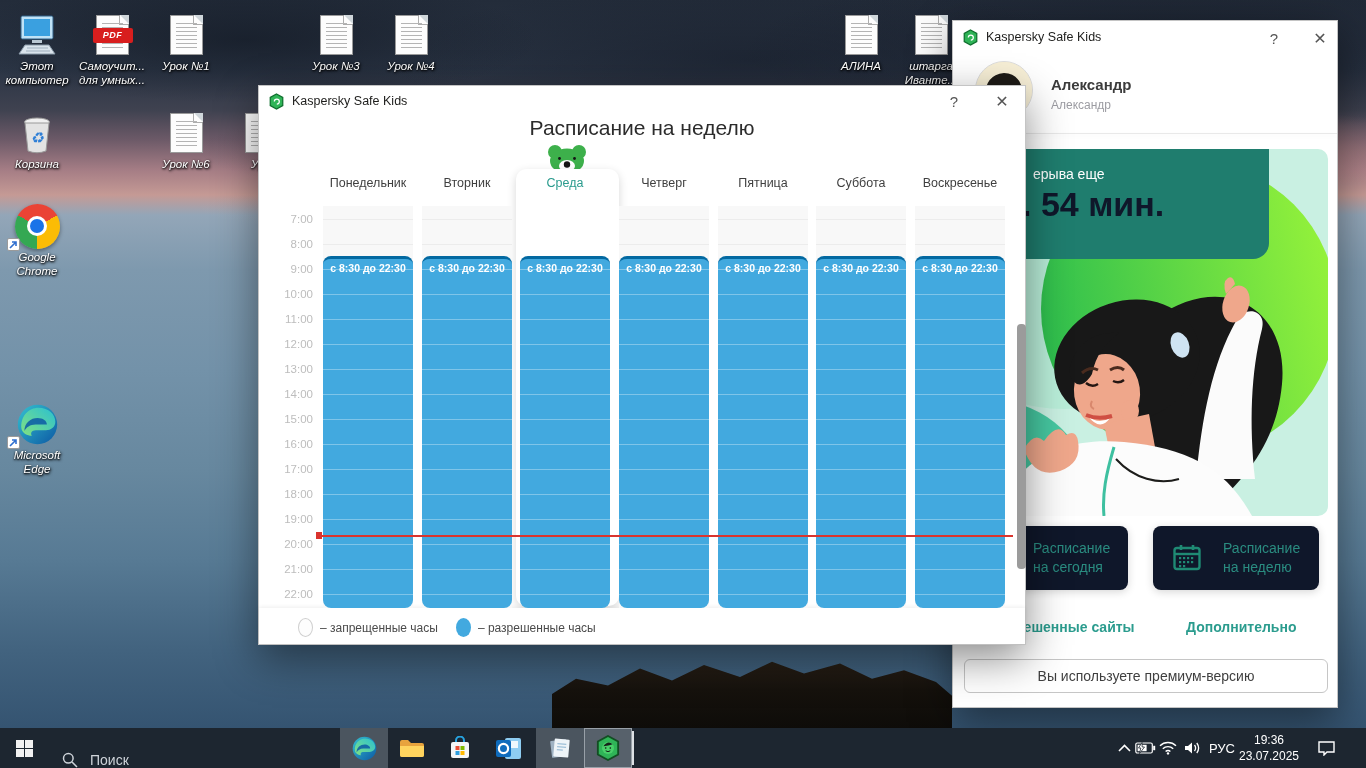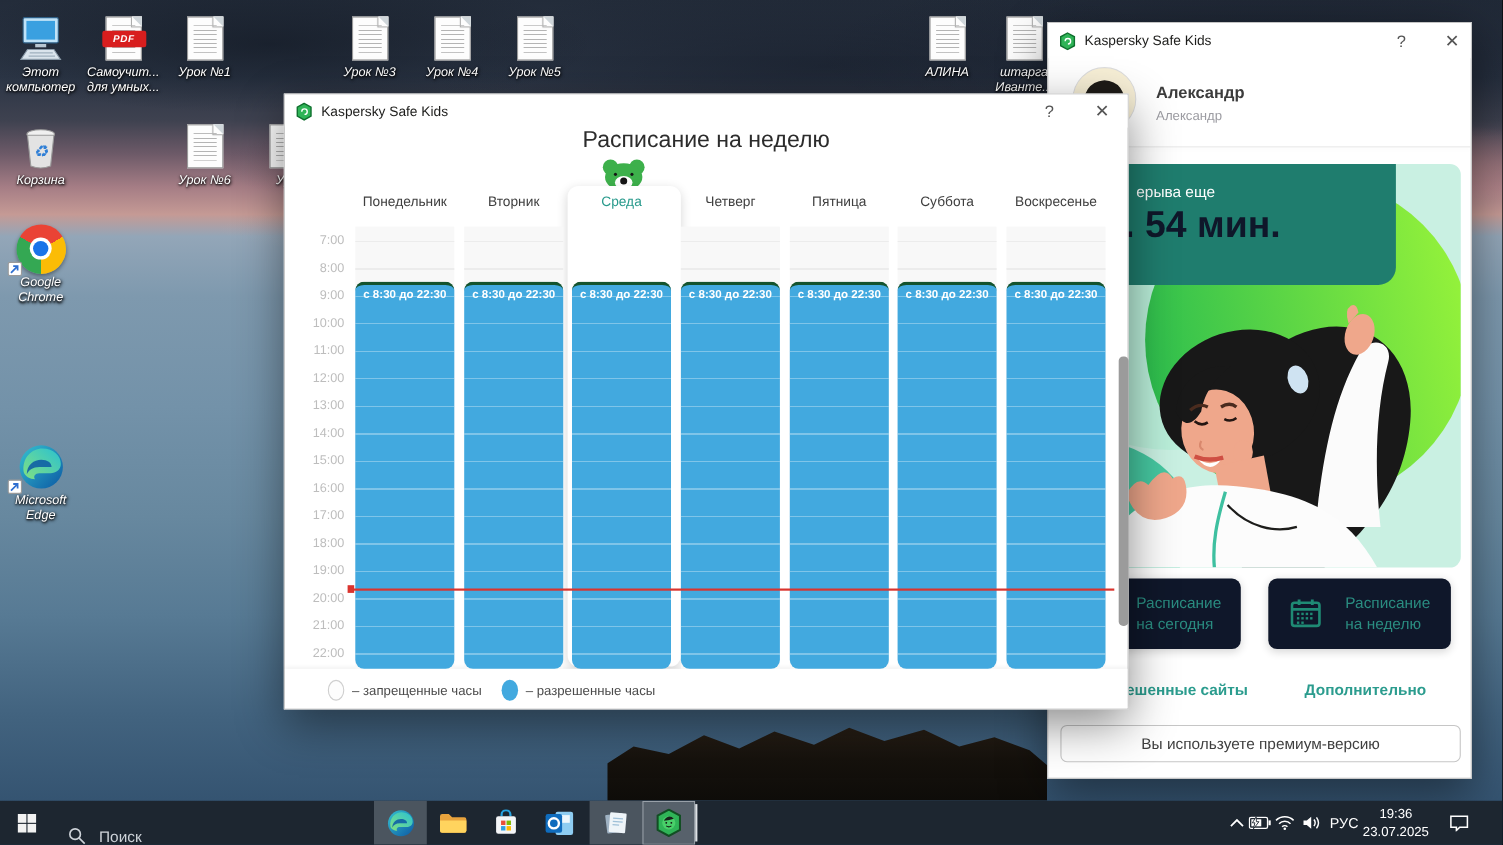--- a/index.html
+++ b/index.html
@@ -61,21 +61,21 @@
   .bear{position:absolute;left:286px;top:57px;}
   .sel-card{position:absolute;left:257px;top:83px;width:103px;height:437px;background:#fff;
     border-radius:10px;box-shadow:0 3px 10px rgba(0,0,0,.16);}
   .tab{position:absolute;top:90px;width:98px;text-align:center;font-size:12.5px;color:#3f3f3f;cursor:pointer;}
   .tab.sel{color:#2a9b8d;}
   .col{position:absolute;top:120px;width:90px;height:402px;background:#f8f8f8;}
   .col.colsel{background:transparent;}
   .lines{position:absolute;left:0;right:0;top:13px;bottom:0;
     background:repeating-linear-gradient(to bottom,#ececec 0 1px,transparent 1px 25px);}
   .bar{position:absolute;left:0;right:0;top:50px;height:352px;background:#42a9df;
-    border-top:3px solid #14532d;border-radius:8px;cursor:pointer;}
+    border-top:3px solid #0369a1;border-radius:8px;cursor:pointer;}
   .blines{position:absolute;left:0;right:0;top:10px;bottom:4px;
     background:repeating-linear-gradient(to bottom,rgba(255,255,255,.32) 0 1px,transparent 1px 25px);}
   .blabel{position:relative;text-align:center;color:#fff;font-size:10.5px;font-weight:bold;margin-top:3px;}
   .hlab{position:absolute;left:0;width:54px;text-align:right;height:16px;line-height:16px;
     font-size:11.5px;color:#bdbdbd;}
   .nowline{position:absolute;left:60px;width:694px;top:449px;height:1.6px;background:#da342e;z-index:6;}
   .nowdot{position:absolute;left:57px;top:446px;width:6px;height:7px;background:#da342e;z-index:6;}
   .scroll{position:absolute;left:758px;top:238px;width:9px;height:245px;background:#9b9b9b;
     border-radius:4px;z-index:7;cursor:pointer;}
   .mw-footer{position:absolute;left:0;right:0;top:522px;bottom:0;background:#fff;
@@ -167,26 +167,20 @@
         <div class="glyph">
           <div class="ic-doc"></div>
         </div>
         <div class="lbl">Урок №3</div>
       </div>
       <div class="dicon" style="left: 373px; top: 12px;">
         <div class="glyph">
           <div class="ic-doc"></div>
         </div>
         <div class="lbl">Урок №4</div>
-      </div>
-      <div class="dicon" style="left: 448px; top: 12px;">
-        <div class="glyph">
-          <div class="ic-doc"></div>
-        </div>
-        <div class="lbl">Урок №5</div>
       </div>
       <div class="dicon" style="left: 823px; top: 12px;">
         <div class="glyph">
           <div class="ic-doc"></div>
         </div>
         <div class="lbl">АЛИНА</div>
       </div>
       <div class="dicon" style="left: 893px; top: 12px;">
         <div class="glyph">
           <div class="ic-doc"></div>

